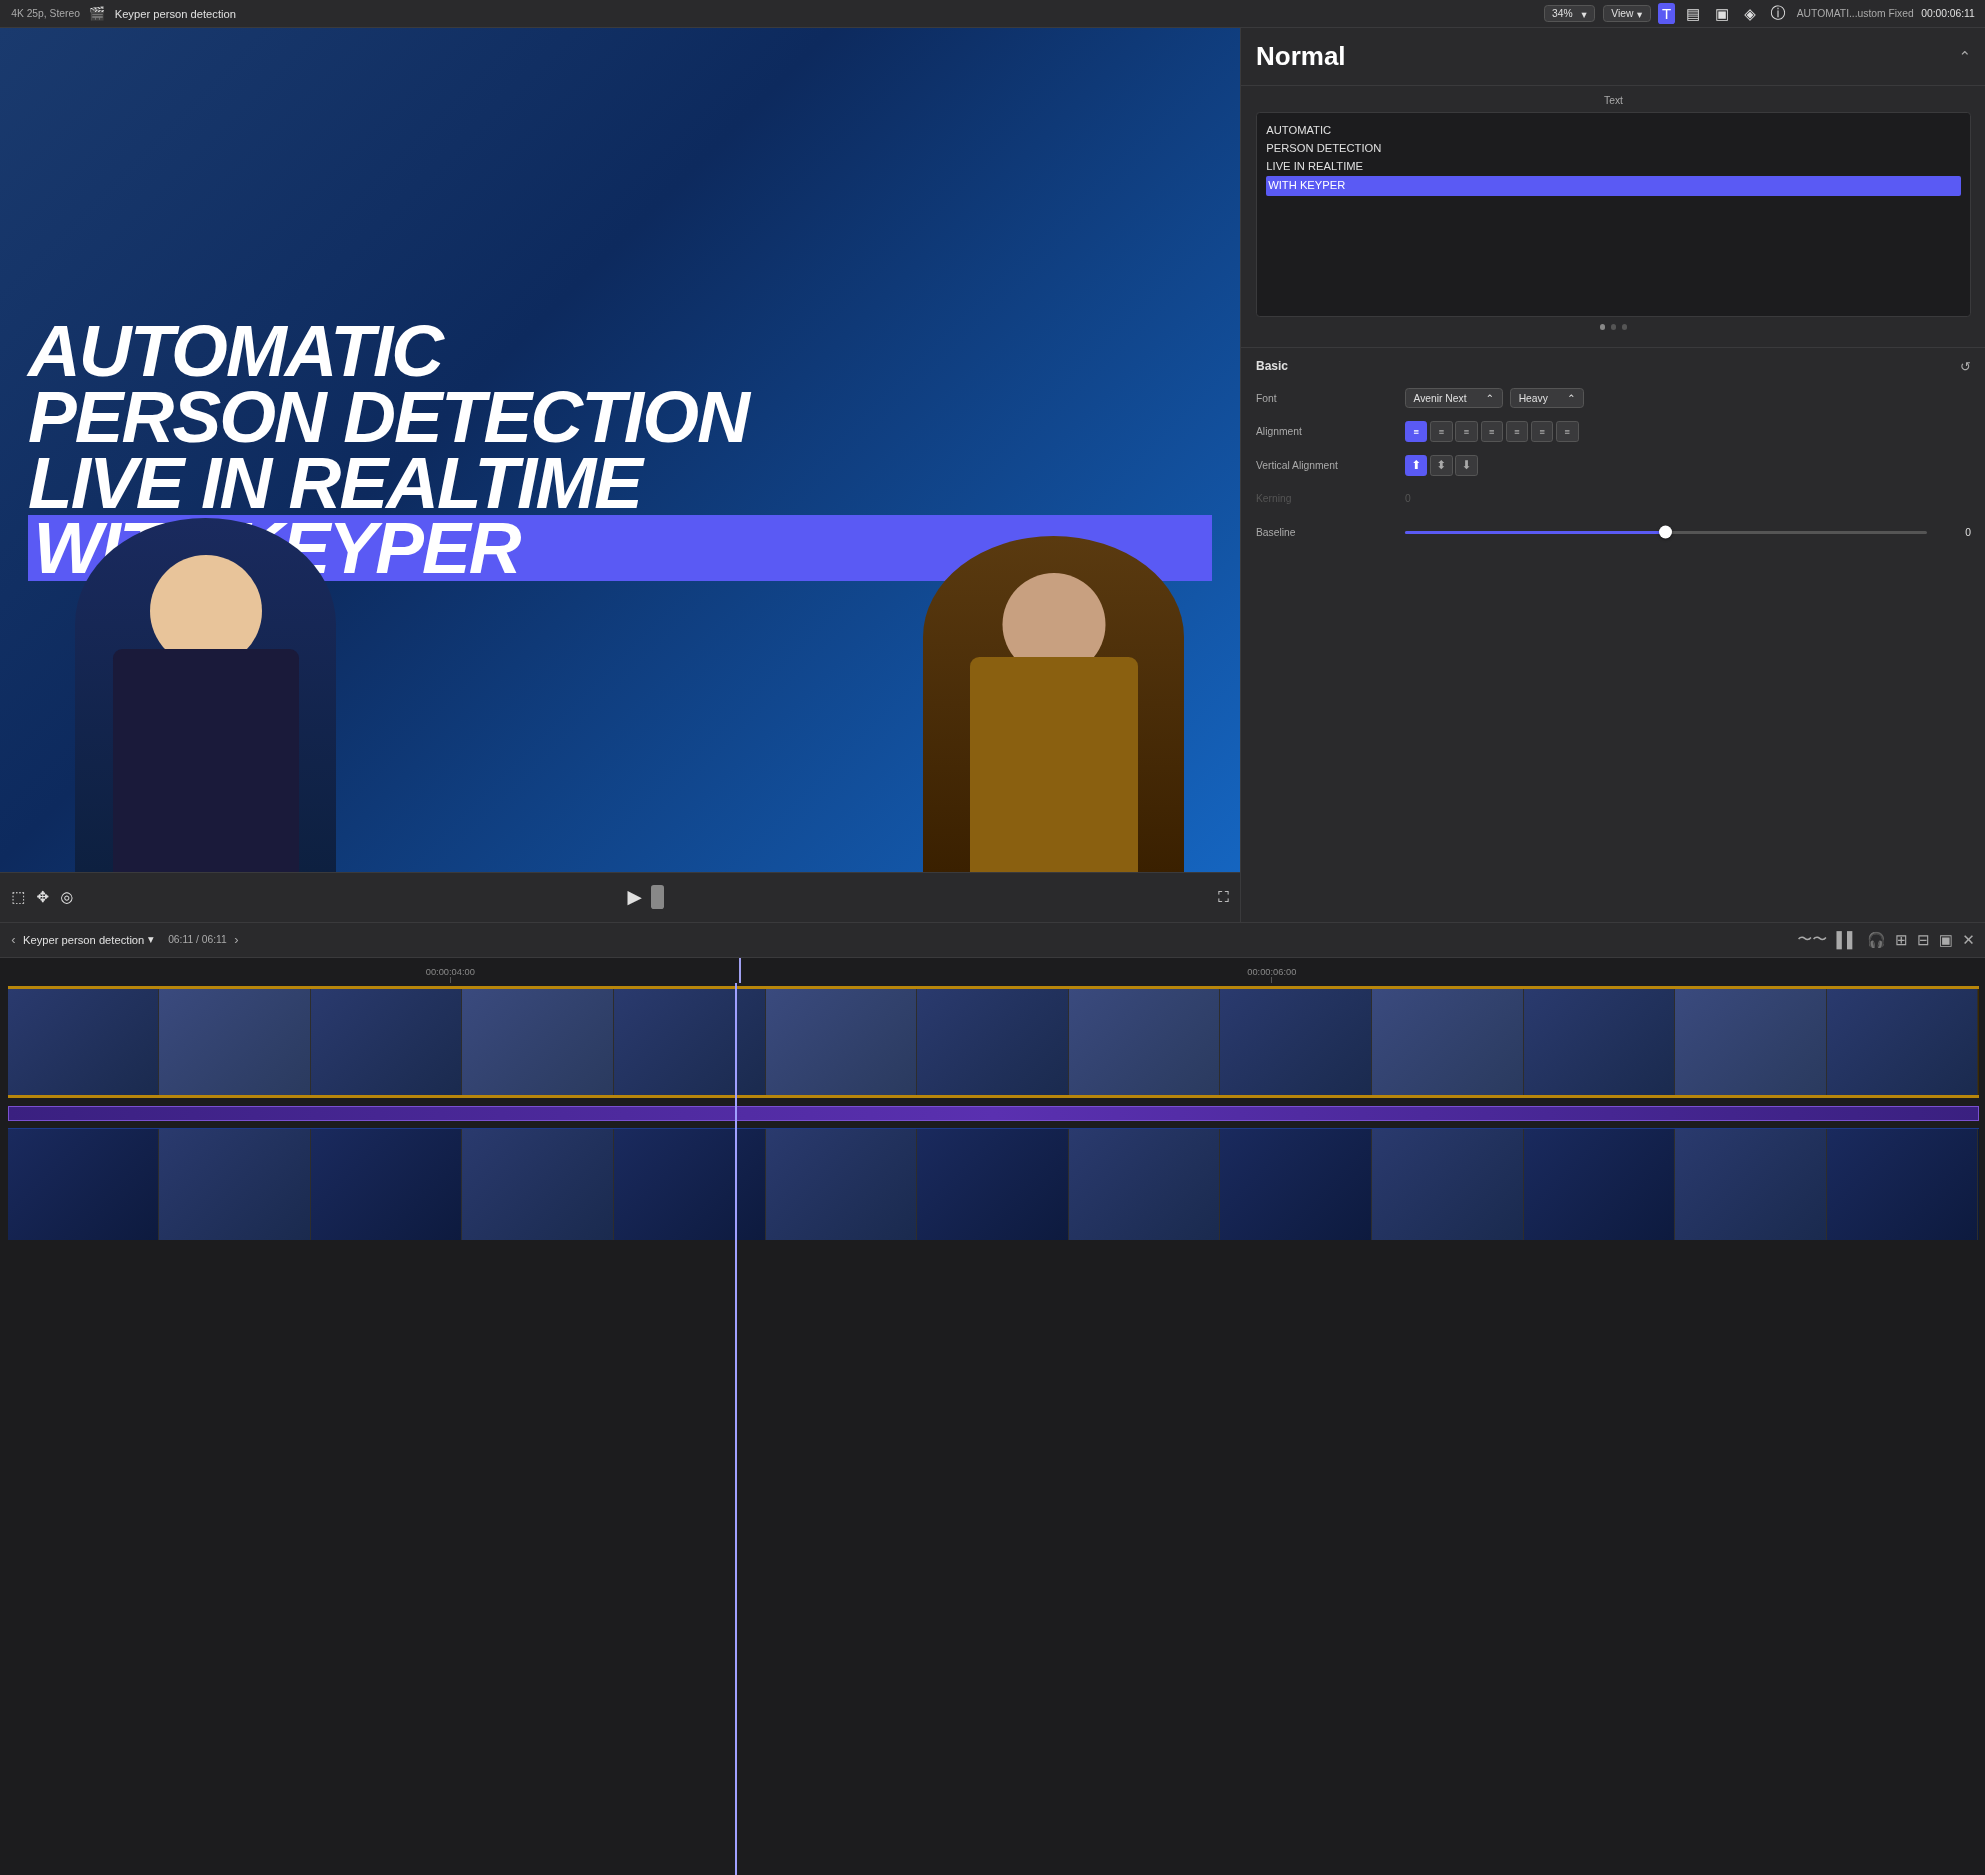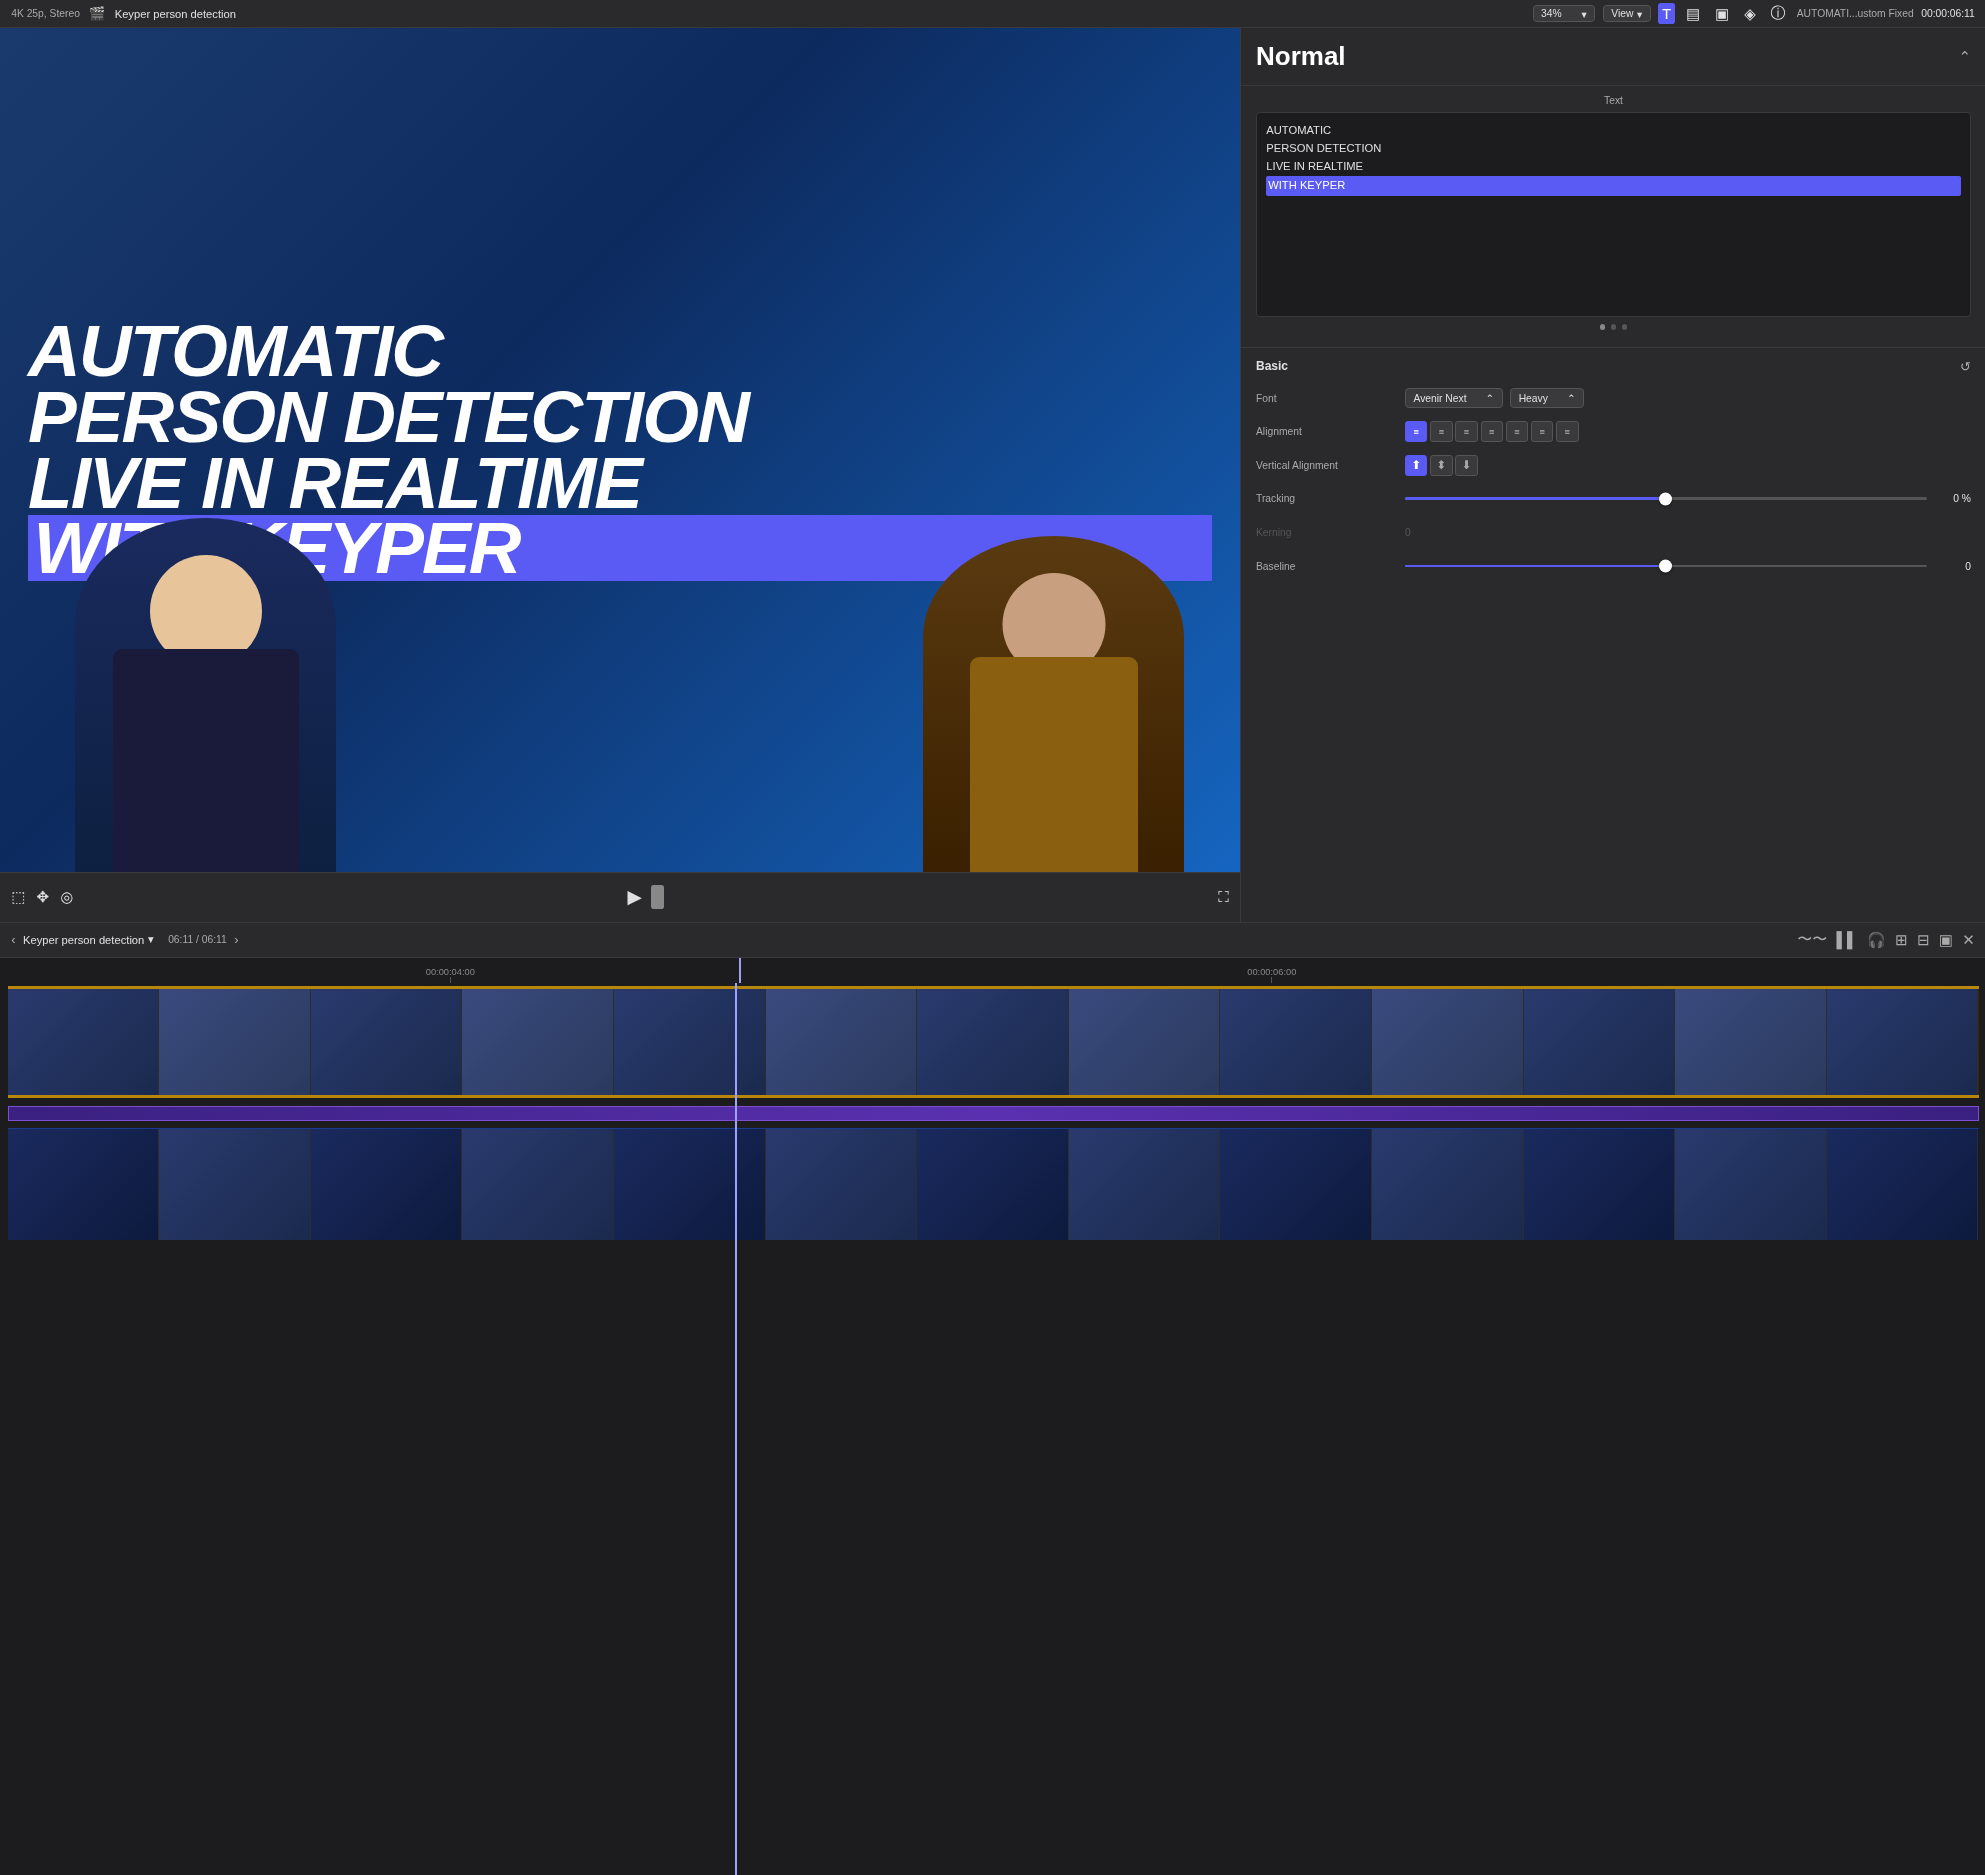--- a/index.html
+++ b/index.html
@@ -50,21 +50,21 @@
     .zoom-btn {
       background: #3a3a3c;
       border: 0.9px solid #555;
       color: #e0e0e0;
       padding: 1.9px 7.5px;
       border-radius: 3.7px;
       font-size: 10.3px;
       cursor: pointer;
       display: flex;
       align-items: center;
-      gap: 20px;
+      gap: 9px;
     }
     .view-btn {
       background: #3a3a3c;
       border: 0.9px solid #555;
       color: #e0e0e0;
       padding: 1.9px 7.5px;
       border-radius: 3.7px;
       font-size: 10.3px;
       cursor: pointer;
       display: flex;
@@ -674,30 +674,20 @@
           <div class="prop-value">
             <div class="v-align-group">
               <button class="v-align-btn active" style="font-size:12px;">⬆</button>
               <button class="v-align-btn" style="font-size:12px;">⬍</button>
               <button class="v-align-btn" style="font-size:12px;">⬇</button>
             </div>
           </div>
         </div>
 
 
-        <div class="prop-row">
-          <span class="prop-label">Tracking</span>
-          <div class="prop-value slider-container">
-            <div class="slider-track">
-              <div class="slider-fill" style="width:50%;"></div>
-              <div class="slider-thumb" style="left:calc(50% - 6.5px);"></div>
-            </div>
-            <span class="slider-value"><span>0</span> <span>%</span></span>
-          </div>
-        </div>
 
         <div class="prop-row">
           <span class="prop-label" style="color:#555;">Kerning</span>
           <div class="prop-value">
             <span class="prop-number dimmed">0</span>
           </div>
         </div>
 
         <div class="prop-row">
           <span class="prop-label">Baseline</span>

